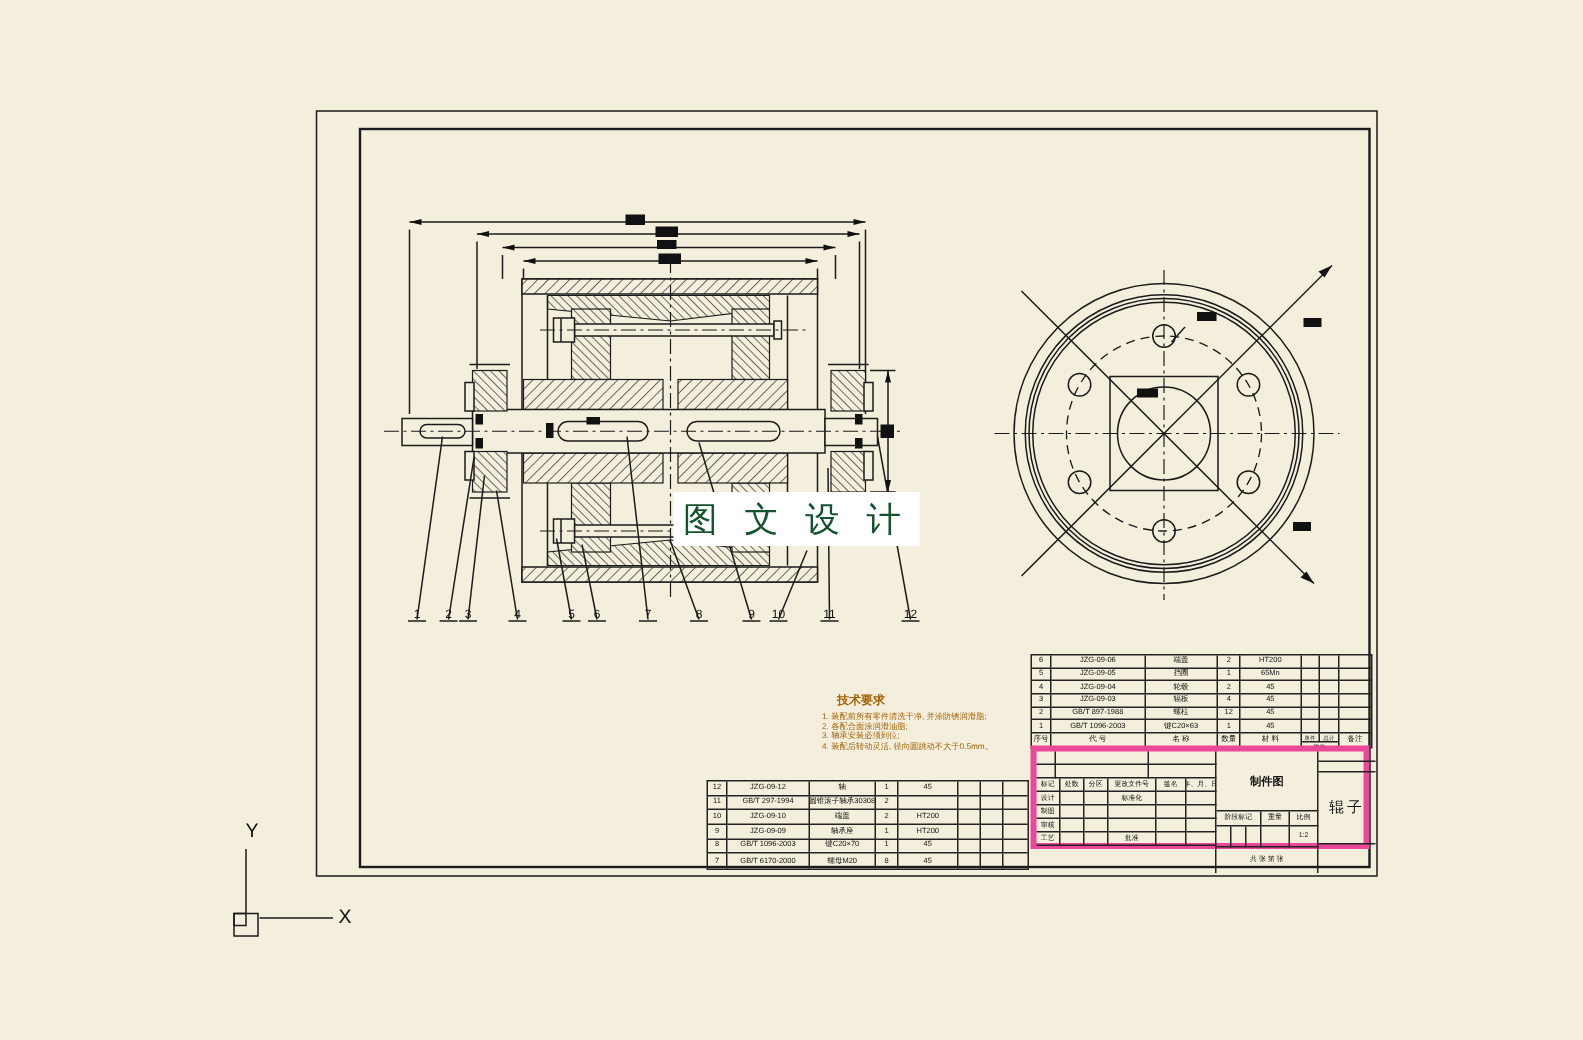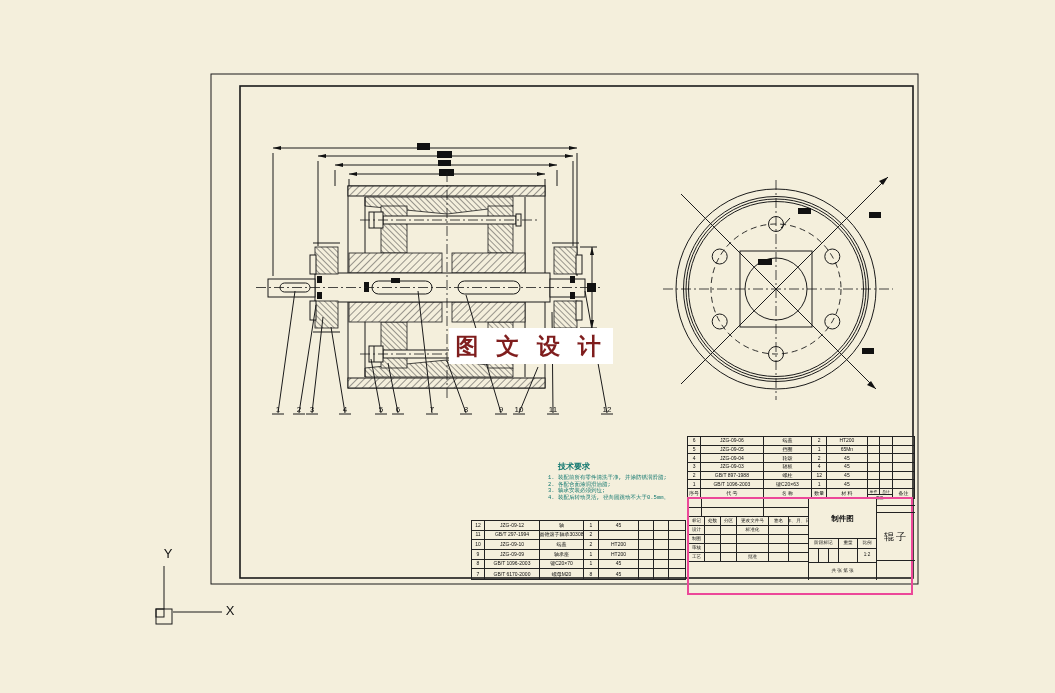--- a/index.html
+++ b/index.html
@@ -10,23 +10,23 @@
   .thick{stroke-width:1.6;}
   .cl{stroke:#1b1b1b;stroke-width:0.8;fill:none;stroke-dasharray:10 3 2 3;}
   .dash{stroke:#1b1b1b;stroke-width:0.9;fill:none;stroke-dasharray:6 4;}
   .blob{fill:#111;}
   .bgfill{fill:#f4efdc;}
   .svgtxt{fill:#111;font-family:"Liberation Sans",sans-serif;}
   
   .abs{position:absolute;box-sizing:border-box;}
   #watermark{left:449px;top:328px;width:164px;height:36px;background:#ffffff;
      display:flex;align-items:center;justify-content:center;
-     font-family:"Liberation Serif",serif;font-size:23px;font-weight:bold;color:#7f1d1d;
+     font-family:"Liberation Serif",serif;font-size:23px;font-weight:normal;color:#14532d;
      letter-spacing:6px;white-space:nowrap;}
-  #technotes{left:548px;top:461px;width:150px;color:#0f766e;font-family:Liberation Mono, monospace;}
+  #technotes{left:548px;top:461px;width:150px;color:#a16207;}
   #technotes .tn-title{font-size:8px;font-weight:bold;margin-left:10px;margin-bottom:3px;}
   #technotes .tn-line{font-size:5.5px;line-height:6.6px;white-space:nowrap;}
   
   .bom{position:absolute;display:grid;border:1px solid #222;color:#111;}
   .bom .c{border-right:1px solid #222;border-bottom:1px solid #222;
      display:flex;align-items:center;justify-content:center;
      font-size:5px;line-height:1;overflow:hidden;white-space:nowrap;}
   .bom .lc{border-right:none;}
   .bom .lr{border-bottom:none;}
   #bom-right{left:687px;top:436px;width:226px;height:61px;
@@ -34,21 +34,21 @@
      grid-template-rows:repeat(6,1fr) 9px;}
   #bom-left{left:471px;top:520px;width:213px;height:58px;
      grid-template-columns:13fr 55fr 44fr 15fr 40fr 15fr 15fr 16fr;
      grid-template-rows:repeat(6,1fr);}
   .wstack{grid-column:6/8;display:flex;flex-direction:column;border-right:1px solid #222;}
   .wstack .wtop{flex:1;display:flex;border-bottom:1px solid #222;}
   .wstack .wtop span{flex:1;display:flex;align-items:center;justify-content:center;font-size:3.8px;}
   .wstack .wtop span:first-child{border-right:1px solid #222;}
   .wstack .wbot{flex:1;display:flex;align-items:center;justify-content:center;font-size:3.8px;}
   
-  #titleblock{left:687px;top:497px;width:226px;height:98px;border:2px solid #ec4899;color:#111;}
+  #titleblock{left:687px;top:497px;width:226px;height:69px;border:4px solid #ec4899;color:#111;}
   #titleblock .tc{position:absolute;border-right:1px solid #222;border-bottom:1px solid #222;
      display:flex;align-items:center;justify-content:center;
      font-size:4.6px;line-height:1;overflow:hidden;white-space:nowrap;box-sizing:border-box;}
   #titleblock .nr{border-right:none;}
   #titleblock .nb{border-bottom:none;}
   #titleblock .big{font-size:7.5px;font-weight:bold;}
   #titleblock .part{font-size:10px;font-weight:normal;letter-spacing:2px;}
 </style>
 </head>
 <body>

